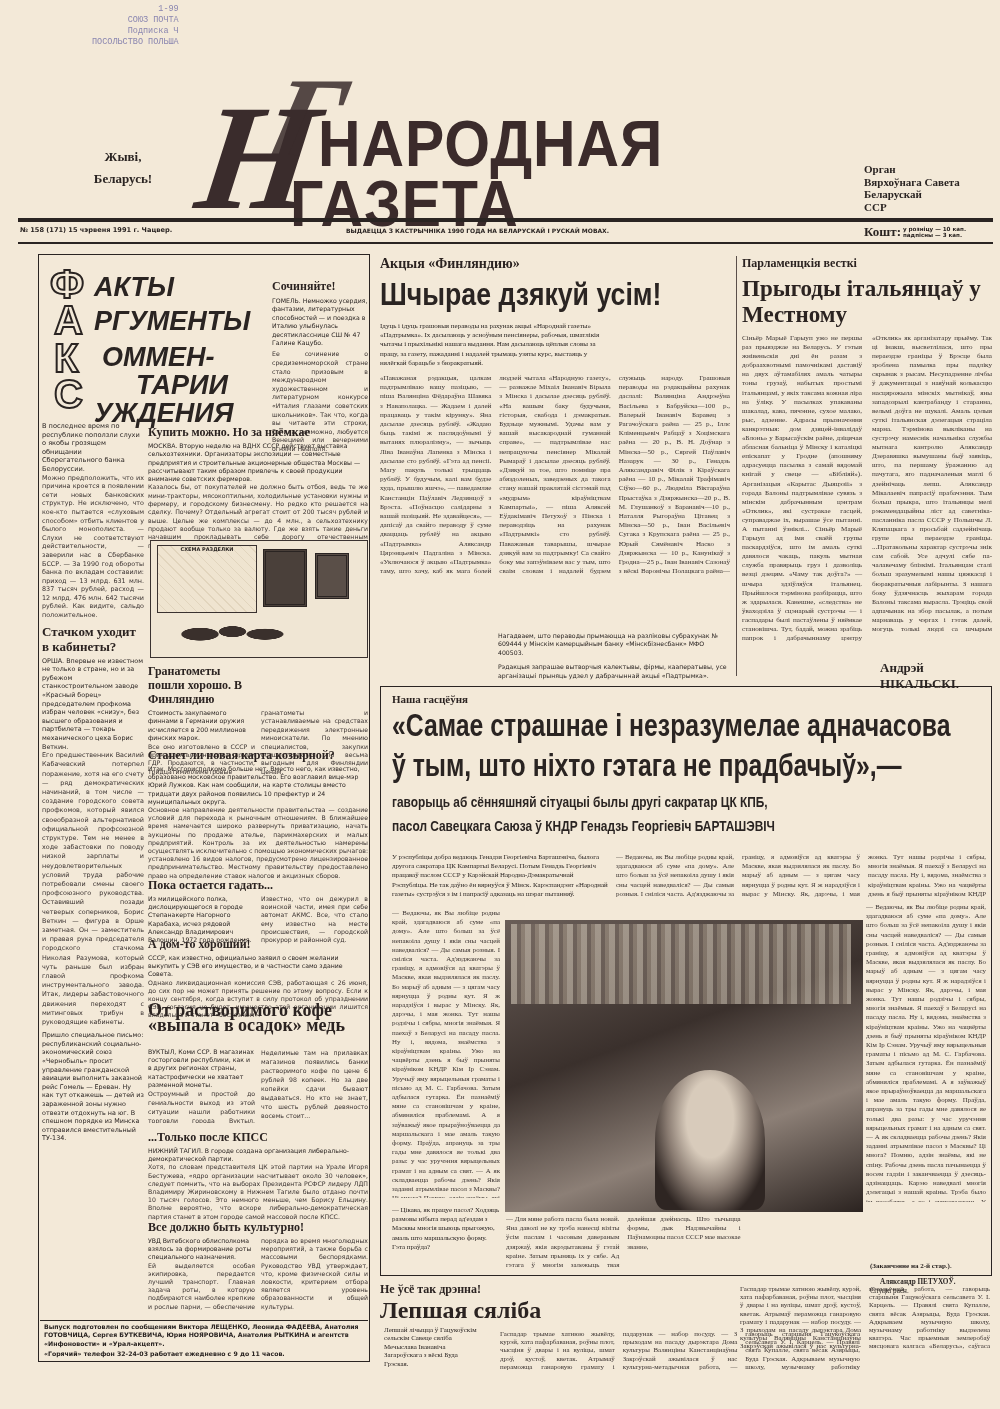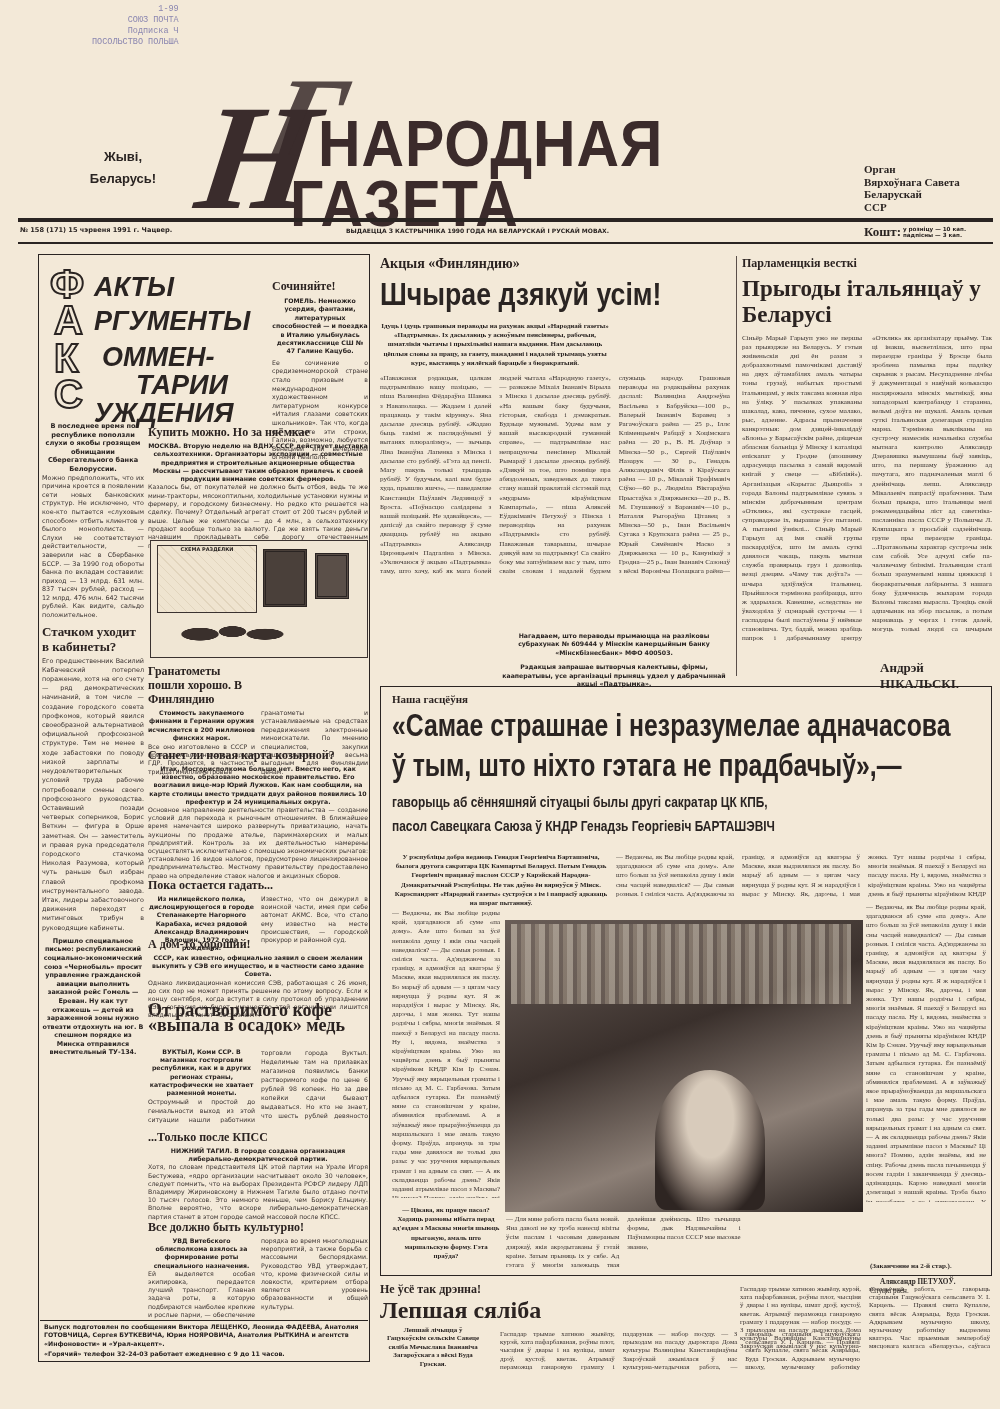--- a/index.html
+++ b/index.html
@@ -3,30 +3,30 @@
 <meta charset="utf-8">
 <style>
   * { box-sizing: border-box; margin: 0; padding: 0; }
   html, body { width: 1000px; height: 1409px; background: #f3e9d8; overflow: hidden; }
   body { position: relative; font-family: "DejaVu Serif", serif; color: #2a2422; }
   .abs { position: absolute; }
   .sans { font-family: "DejaVu Sans", sans-serif; }
   .serif { font-family: "Liberation Serif", serif; }
   .cond { font-family: "Liberation Sans", sans-serif; font-weight: bold; transform-origin: left top; }
   p.body { font-size: 7.2px; line-height: 9.4px; text-align: justify; color: #3a3230; }
-  p.lead { font-size: 7.2px; line-height: 9.4px; font-weight: bold; color: #2a2422; text-align: center; }
+  p.lead { font-size: 7.2px; line-height: 9.4px; font-weight: normal; color: #2a2422; }
   .sec-head { font-family: "Liberation Serif", serif; font-weight: bold; color: #2b2321; }
   .rule { position: absolute; background: #2a2422; }
   .vrule { position: absolute; background: #5a4f4a; width: 1px; }
   
   .stamp { font-family: "Liberation Mono", monospace; font-size: 8.5px; line-height: 11px; color: #8a86b0; }
   
   .mast-big { font-family: "Liberation Serif", serif; font-weight: bold; font-style: italic; color: #3a2c2c; }
   .mast-word { font-family: "Liberation Sans", sans-serif; font-weight: bold; color: #3b2b2b; letter-spacing: 1px; }
-  .slogan { font-family: Liberation Sans, sans-serif; font-weight: bold; font-size: 13px; line-height: 22px; text-align: center; }
+  .slogan { font-family: Liberation Serif, serif; font-weight: bold; font-size: 13px; line-height: 22px; text-align: center; }
   .organ { font-family: "Liberation Serif", serif; font-weight: bold; font-size: 11px; line-height: 12.5px; }
   .info { font-family: "DejaVu Sans", sans-serif; font-weight: bold; font-size: 6.6px; }
   
   .box { position: absolute; border: 1.5px solid #2a2422; }
   .photo { position: absolute; background: linear-gradient(160deg, #6a5e58 0%, #3a302c 40%, #8c7f76 70%, #2b2320 100%); }
   .illus { position: absolute; border: 1px solid #3a3230; background: #f0e6d4; }
   .fact-letter { position: absolute; font-family: "Liberation Sans", sans-serif; font-weight: bold; font-size: 40px; color: #f3e9d8; -webkit-text-stroke: 2px #2a2422; }
   .fact-word { position: absolute; font-family: "Liberation Sans", sans-serif; font-weight: bold; font-style: italic; font-size: 27px; color: #2a2422; line-height: 27px; }
   .cols2 { column-count: 2; column-gap: 10px; }
   .cols3 { column-count: 3; column-gap: 10px; }
@@ -88,20 +88,21 @@
   <div class="fact-word" style="left:50px; top:138px;">УЖДЕНИЯ</div>
 </div>
 
 <div class="abs" style="left:42px; top:422px; width:102px; height:840px; overflow:hidden;">
   <div>
     <p class="lead sans" style="font-size:6.6px; line-height:8.6px;">В последнее время по республике поползли слухи о якобы грозящем обнищании Сберегательного банка Белоруссии.</p>
     <p class="body sans" style="font-size:6.4px; line-height:8.6px;">Можно предположить, что их причина кроется в появлении сети новых банковских структур. Не исключено, что кое-кто пытается «слуховым способом» отбить клиентов у былого монополиста. — Слухи не соответствуют действительности, — заверили нас в Сбербанке БССР. — За 1990 год обороты банка по вкладам составили: приход — 13 млрд. 631 млн. 837 тысяч рублей, расход — 12 млрд. 476 млн. 642 тысячи рублей. Как видите, сальдо положительное.</p>
   </div>
   <div style="margin-top:4px;">
     <h3 class="sec-head" style="font-size:13px; line-height:15px; margin-bottom:3px;">Стачком уходит в кабинеты?</h3>
+    <p class="lead sans" style="font-size:6.4px; line-height:8.6px;">ОРША. Впервые не известном не только в стране, но и за рубежом станкостроительном заводе «Красный борец» председателем профкома избран человек «снизу», без высшего образования и партбилета — токарь механического цеха Борис Веткин.</p>
     <p class="body sans" style="font-size:6.4px; line-height:9.2px;">Его предшественник Василий Кабачевский потерпел поражение, хотя на его счету — ряд демократических начинаний, в том числе — создание городского совета профкомов, который явился своеобразной альтернативой официальной профсоюзной структуре. Тем не менее в ходе забастовки по поводу низкой зарплаты и неудовлетворительных условий труда рабочие потребовали смены своего профсоюзного руководства. Оставивший позади четверых соперников, Борис Веткин — фигура в Орше заметная. Он — заместитель и правая рука председателя городского стачкома Николая Разумова, который чуть раньше был избран главой профкома инструментального завода. Итак, лидеры забастовочного движения переходят с митинговых трибун в руководящие кабинеты.</p>
   </div>
   <div style="margin-top:4px;">
     <p class="lead sans" style="font-size:6.4px; line-height:8.6px;">Пришло специальное письмо: республиканский социально-экономический союз «Чернобыль» просит управление гражданской авиации выполнить заказной рейс Гомель — Ереван. Ну как тут откажешь — детей из зараженной зоны нужно отвезти отдохнуть на юг. В спешном порядке из Минска отправился вместительный ТУ-134.</p>
 
   </div>
 </div>
 
 <div class="abs" style="left:272px; top:279px; width:96px;">
   <h3 class="sec-head" style="font-size:12px; line-height:14px; margin-bottom:4px;">Сочиняйте!</h3>
@@ -193,21 +194,21 @@
 </div>
 <div class="abs" style="left:498px; top:632px; width:232px;">
   <p class="lead sans" style="font-size:6.2px; line-height:8.4px;">Нагадваем, што пераводы прымаюцца на разліковы субрахунак № 609444 у Мінскім камерцыйным банку «Мінскбізнесбанк» МФО 400503.</p>
   <p class="lead sans" style="font-size:6.2px; line-height:8.4px; margin-top:6px;">Рэдакцыя запрашае вытворчыя калектывы, фірмы, кааператывы, усе арганізацыі прыняць удзел у дабрачыннай акцыі «Падтрымка».</p>
 </div>
 
 <div class="vrule" style="left:736px; top:256px; height:420px;"></div>
 
 <div class="abs" style="left:742px; top:256px; width:250px;">
   <div class="sec-head" style="font-size:12px; line-height:14px;">Парламенцкія весткі</div>
-  <h2 class="sec-head" style="font-size:23px; line-height:26px; margin-top:6px; width:250px;">Прыгоды італьянцаў у Беларусі</h2>
+  <h2 class="sec-head" style="font-size:23px; line-height:26px; margin-top:6px; width:250px;">Прыгоды італьянцаў у Местному</h2>
 </div>
 <div class="abs" style="left:742px; top:334px; width:250px; height:330px; overflow:hidden;">
   <p class="body serif cols2" style="font-size:7.1px; line-height:9.1px; height:310px; column-fill:auto;">Сіньёр Марыё Гарыуп ужо не першы раз прыязджае на Беларусь. У гэтыя жнівеньскія дні ён разам з добраахвотнымі памочнікамі даставіў на двух аўтамабілях амаль чатыры тоны грузаў, набытых простымі італьянцамі, у якіх таксама кожная ліра на ўліку. У пасылках упакаваны шакалад, кава, пячэнне, сухое малако, рыс, адзенне. Адрасы прызначэння канкрэтныя: дом дзяцей-інвалідаў «Блонь» у Барысаўскім раёне, дзіцячая абласная бальніца ў Мінску і каталіцкі епіскапат у Гродне (апошняму адрасуецца пасылка з самай вядомай кнігай у свеце — «Бібліяй»). Арганізацыя «Карытас Дыяцэзіі» з горада Балоньі падтрымлівае сувязь з мінскім дабрачынным цэнтрам «Отклик», які сустракае гасцей, суправаджае іх, вырашае ўсе пытанні. А пытанні ўзніклі... Сіньёр Марыё Гарыуп ад імя сваёй групы паскардзіўся, што ім амаль суткі давялося чакаць, пакуль мытная служба правярыць груз і дазволіць везці дзецям. «Чаму так доўга?» — шчыра здзіўляўся італьянец. Прыйшлося тэрмінова разбірацца, што ж здарылася. Канешне, «следства» не ўваходзіла ў сцэнарый сустрэчы — і гаспадары былі пастаўлены ў няёмкае становішча. Тут, бадай, можна зрабіць папрок і дабрачыннаму цэнтру «Отклик» як арганізатару прыёму. Так ці інакш, высветлілася, што пры пераездзе граніцы ў Брэсце была зроблена памылка пры падліку скрынак з рысам. Несупадзенне лічбы ў дакументацыі з наяўнай колькасцю насцярожыла мінскіх мытнікаў, яны западозрылі кантрабанду і старанна, вельмі доўга не шукалі. Амаль цэлыя суткі італьянская дэлегацыя страціла марна. Тэрмінова выкліканы на сустрэчу намеснік начальніка службы мытнага кантролю Аляксандр Дзеравяшка вымушаны быў заявіць, што, па першаму ўражанню ад пачутага, яго падначаленыя маглі б дзейнічаць лепш. Аляксандр Мікалаевіч папрасіў прабачэння. Тым больш прыкра, што італьянцы мелі рэкамендацыйны ліст ад саветніка-пасланніка пасла СССР у Польшчы Л. Кляпацкага з просьбай садзейнічаць групе пры пераездзе граніцы. ...Пратакольны характар сустрэчы знік сам сабой. Усе адчулі сябе па-чалавечаму блізкімі. Італьянцам сталі больш зразумелымі нашы цяжкасці і бюракратычныя лабірынты. З нашага боку ўдзячнасць жыхарам горада Балоньі таксама вырасла. Трэціць свой адпачынак на збор пасылак, а потым марнаваць у чэргах і гэтак далей, могуць толькі людзі са шчырым імкненнем нечым аблегчыць наша жыццё.</p>
 </div>
 <div class="abs serif" style="left:880px; top:660px; font-size:13px; font-weight:bold;">Андрэй НІКАЛЬСКІ.</div>
 
 <div class="box" style="left:380px; top:686px; width:612px; height:590px; border-width:1.2px;"></div>
 <div class="abs" style="left:392px; top:692px; width:596px;">
   <div class="sec-head" style="font-size:11px; line-height:14px;">Наша гасцёўня</div>
   <h2 class="cond" style="font-size:31px; line-height:40px; transform:scaleX(0.8); white-space:nowrap;">«Самае страшнае і незразумелае адначасова</h2>

